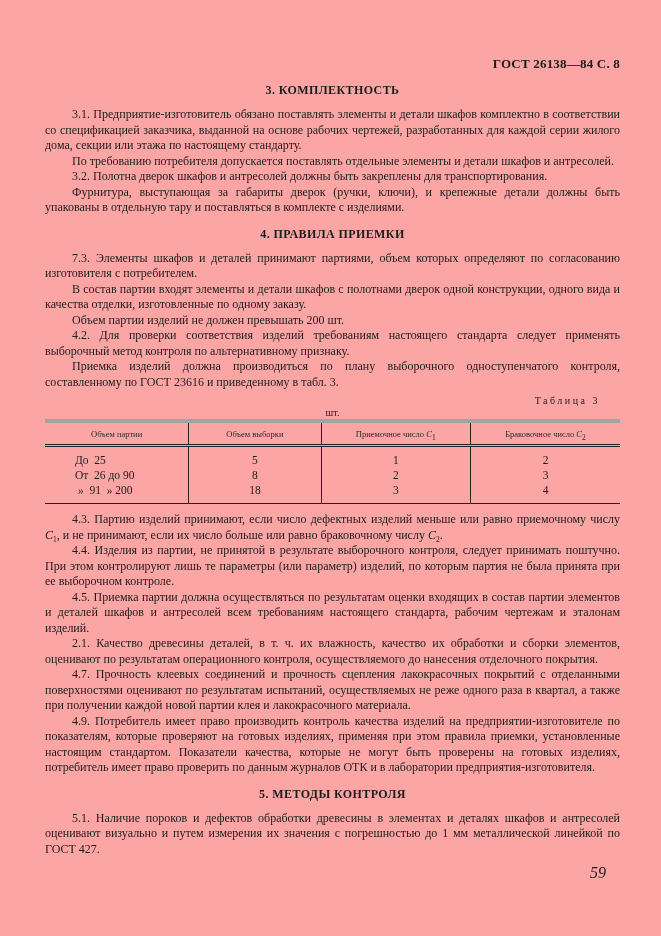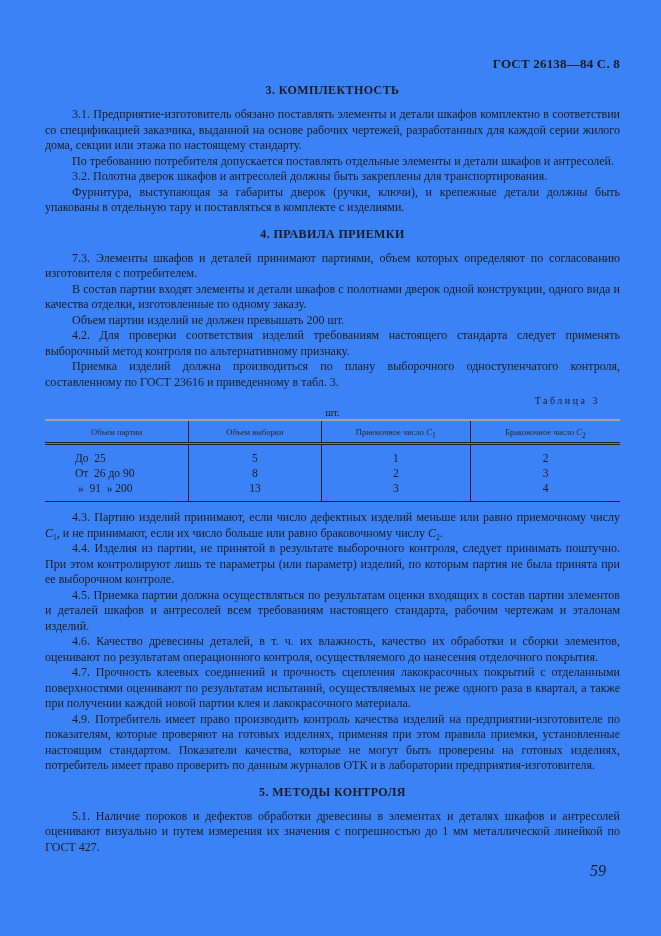--- a/index.html
+++ b/index.html
@@ -1,28 +1,28 @@
 <!DOCTYPE html>
 <html><head>
 <meta charset="utf-8">
 <style>
   html,body { margin:0; padding:0; background:#e8e8e8; }
   .page {
-    width:661px; height:936px; background:#3b82f6;
+    width:661px; height:936px; background:#fca5a5;
     font-family:"Liberation Serif","DejaVu Serif",serif;
     color:#1c1c1c; box-sizing:border-box;
     padding:56px 41px 0 45px; overflow:hidden; position:relative;
     margin:0 auto;
   }
   .doc-header { text-align:right; font-weight:bold; font-size:13px; letter-spacing:0.2px; }
   .section-title { text-align:center; font-weight:bold; font-size:12px; letter-spacing:0.4px; margin:11px 0 9px 0; }
   .para { margin:0; text-align:justify; text-indent:27px; font-size:12px; line-height:15.5px; }
   .table-caption { text-align:right; font-size:10px; letter-spacing:2.5px; margin:5px 20px 0 0; }
   .table-unit { text-align:center; font-size:10px; margin:1px 0 1px 0; }
-  table.gost { width:100%; border-collapse:collapse; border-top:2px solid #a3a3a3; border-bottom:1.5px solid #222; table-layout:fixed; }
+  table.gost { width:100%; border-collapse:collapse; border-top:4px solid #a3a3a3; border-bottom:1.5px solid #222; table-layout:fixed; }
   table.gost th {
     font-weight:normal; font-size:8.5px; color:#2a2a2a;
     padding:6px 2px 5px 2px; border-bottom:3px double #222; text-align:center;
   }
   table.gost th + th, table.gost td + td { border-left:1px solid #222; }
   table.gost td { font-size:11.5px; text-align:center; padding:0 2px; line-height:15px; }
   table.gost tr.first-row td { padding-top:6px; }
   table.gost tr.last-row td { padding-bottom:5px; }
   table.gost td.c0 { text-align:left; padding-left:30px; }
   .var { font-style:italic; }
@@ -76,32 +76,32 @@
         <td>2</td>
       </tr>
       <tr>
         <td class="c0">От&nbsp;&nbsp;26 до 90</td>
         <td>8</td>
         <td>2</td>
         <td>3</td>
       </tr>
       <tr class="last-row">
         <td class="c0">&nbsp;»&nbsp;&nbsp;91&nbsp;&nbsp;»&nbsp;200</td>
-        <td>13</td>
+        <td>18</td>
         <td>3</td>
         <td>4</td>
       </tr>
     </tbody>
   </table>
 
   <div class="after-table">
     <p class="para"><span>4.3. Партию изделий принимают, если число дефектных изделий меньше или равно приемочному числу </span><i class="var">C</i><sub>1</sub><span>, и не принимают, если их число больше или равно браковочному числу </span><i class="var">C</i><sub>2</sub><span>.</span></p>
     <p class="para">4.4. Изделия из партии, не принятой в результате выборочного контроля, следует принимать поштучно. При этом контролируют лишь те параметры (или параметр) изделий, по которым партия не была принята при ее выборочном контроле.</p>
     <p class="para">4.5. Приемка партии должна осуществляться по результатам оценки входящих в состав партии элементов и деталей шкафов и антресолей всем требованиям настоящего стандарта, рабочим чертежам и эталонам изделий.</p>
-    <p class="para">4.6. Качество древесины деталей, в т. ч. их влажность, качество их обработки и сборки элементов, оценивают по результатам операционного контроля, осуществляемого до нанесения отделочного покрытия.</p>
+    <p class="para">2.1. Качество древесины деталей, в т. ч. их влажность, качество их обработки и сборки элементов, оценивают по результатам операционного контроля, осуществляемого до нанесения отделочного покрытия.</p>
     <p class="para">4.7. Прочность клеевых соединений и прочность сцепления лакокрасочных покрытий с отделанными поверхностями оценивают по результатам испытаний, осуществляемых не реже одного раза в квартал, а также при получении каждой новой партии клея и лакокрасочного материала.</p>
     <p class="para">4.9. Потребитель имеет право производить контроль качества изделий на предприятии-изготовителе по показателям, которые проверяют на готовых изделиях, применяя при этом правила приемки, установленные настоящим стандартом. Показатели качества, которые не могут быть проверены на готовых изделиях, потребитель имеет право проверить по данным журналов ОТК и в лаборатории предприятия-изготовителя.</p>
   </div>
 
   <div class="section-title">5. МЕТОДЫ КОНТРОЛЯ</div>
   <p class="para">5.1. Наличие пороков и дефектов обработки древесины в элементах и деталях шкафов и антресолей оценивают визуально и путем измерения их значения с погрешностью до 1 мм металлической линейкой по ГОСТ 427.</p>
 
   <div class="page-number">59</div>
 
 </div>

